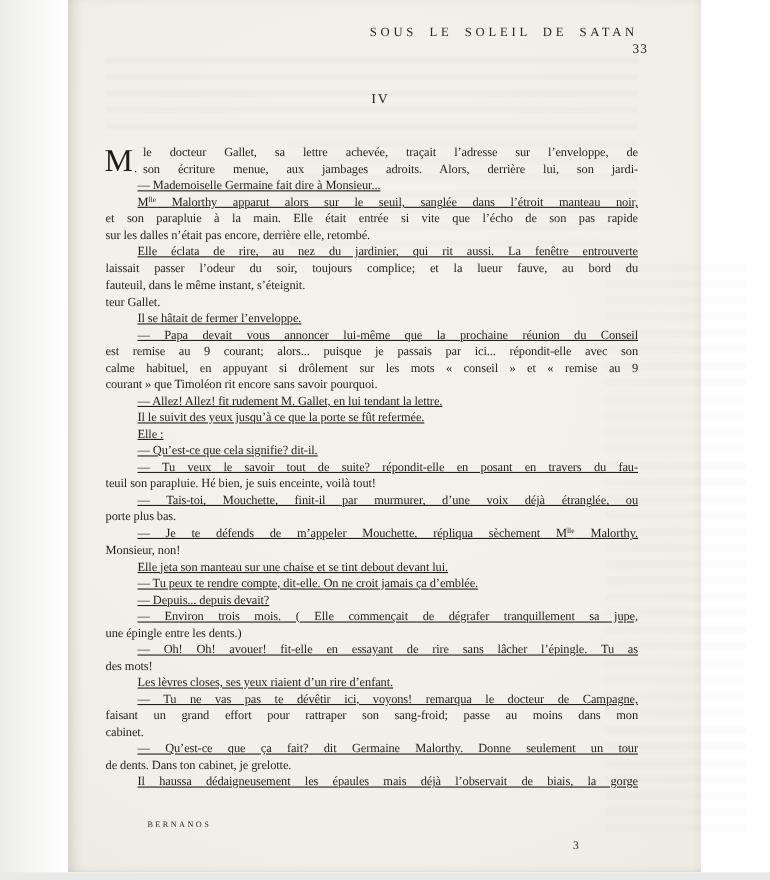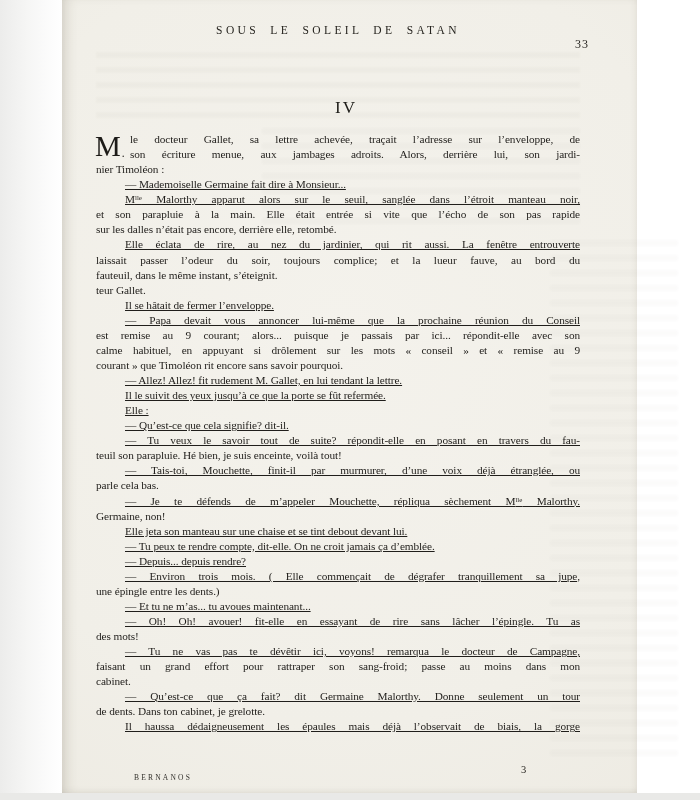--- a/index.html
+++ b/index.html
@@ -24,49 +24,49 @@
     background:repeating-linear-gradient(180deg,
       rgba(100,92,74,.55) 0px, rgba(100,92,74,.55) 6px,
       rgba(0,0,0,0) 6px, rgba(0,0,0,0) 15px);
     filter:blur(1.2px);
   }
   .ghost-a{left:34px;top:52px;width:484px;height:70px;opacity:.055;}
   .ghost-b{left:200px;top:128px;width:318px;height:100px;opacity:.045;}
   .ghost-c{left:488px;top:240px;width:128px;height:520px;opacity:.04;}
   .running-header{
     position:absolute;left:34px;top:24px;width:484px;
-    text-align:center;font-size:11.5px;letter-spacing:3.4px;word-spacing:5px;
+    text-align:right;font-size:11.5px;letter-spacing:3.4px;word-spacing:5px;
     color:#26241f;
   }
   .page-number{
     position:absolute;left:513px;top:37px;font-size:12px;color:#26241f;letter-spacing:1px;
   }
   .chapter-heading{
-    position:absolute;left:34px;top:98px;width:500px;text-align:center;
-    font-size:17px;letter-spacing:2px;color:#21201c;
+    position:absolute;left:34px;top:83px;width:500px;text-align:center;
+    font-size:12px;letter-spacing:2px;color:#21201c;
   }
   .dropcap{
     position:absolute;left:33px;top:133px;display:flex;align-items:flex-end;color:#1d1b18;
   }
   .dc-m{font-size:29px;line-height:26px;}
   .dc-dot{font-size:11.5px;line-height:11px;margin-left:1px;}
   .body-text{
     position:absolute;left:34px;top:132px;width:484px;
     font-size:11.3px;color:#201e1b;letter-spacing:-0.1px;
   }
   .line{
     height:15.07px;line-height:15.07px;overflow:hidden;width:100%;
     box-sizing:border-box;text-align:left;
   }
   .line.just{text-align:justify;text-align-last:justify;}
   .line.ind{text-indent:29px;text-decoration:underline;}
   .line.drop{padding-left:34px;}
   .line sup{font-size:7px;line-height:0;vertical-align:3.5px;letter-spacing:0;}
   .footer-publisher{
-    position:absolute;left:72px;top:773px;font-size:7.5px;letter-spacing:2.2px;color:#33312c;
+    position:absolute;left:72px;top:745px;font-size:7.5px;letter-spacing:2.2px;color:#33312c;
   }
   .signature-mark{
     position:absolute;left:459px;top:764px;font-size:10.5px;color:#26241f;
   }
 </style>
 </head>
 <body>
 
 <div class="paper">
   <div class="ghost ghost-a"></div>
@@ -78,52 +78,51 @@
   <div class="chapter-heading">IV</div>
 
   <div class="dropcap">
     <span class="dc-m">M</span>
     <span class="dc-dot">.</span>
   </div>
 
   <div class="body-text" id="body-lines">
       <div class="line just drop">le docteur Gallet, sa lettre achevée, traçait l’adresse sur l’enveloppe, de</div>
       <div class="line just drop">son écriture menue, aux jambages adroits. Alors, derrière lui, son jardi-</div>
-      <div class="line">nier Timoléon :</div>
       <div class="line ind">— Mademoiselle Germaine fait dire à Monsieur...</div>
       <div class="line just ind">M<sup>lle</sup> Malorthy apparut alors sur le seuil, sanglée dans l’étroit manteau noir,</div>
       <div class="line just">et son parapluie à la main. Elle était entrée si vite que l’écho de son pas rapide</div>
       <div class="line">sur les dalles n’était pas encore, derrière elle, retombé.</div>
       <div class="line just ind">Elle éclata de rire, au nez du jardinier, qui rit aussi. La fenêtre entrouverte</div>
       <div class="line just">laissait passer l’odeur du soir, toujours complice; et la lueur fauve, au bord du</div>
       <div class="line">fauteuil, dans le même instant, s’éteignit.</div>
       <div class="line">teur Gallet.</div>
       <div class="line ind">Il se hâtait de fermer l’enveloppe.</div>
       <div class="line just ind">— Papa devait vous annoncer lui-même que la prochaine réunion du Conseil</div>
       <div class="line just">est remise au 9 courant; alors... puisque je passais par ici... répondit-elle avec son</div>
       <div class="line just">calme habituel, en appuyant si drôlement sur les mots « conseil » et « remise au 9</div>
       <div class="line">courant » que Timoléon rit encore sans savoir pourquoi.</div>
       <div class="line ind">— Allez! Allez! fit rudement M. Gallet, en lui tendant la lettre.</div>
       <div class="line ind">Il le suivit des yeux jusqu’à ce que la porte se fût refermée.</div>
       <div class="line ind">Elle :</div>
       <div class="line ind">— Qu’est-ce que cela signifie? dit-il.</div>
       <div class="line just ind">— Tu veux le savoir tout de suite? répondit-elle en posant en travers du fau-</div>
       <div class="line">teuil son parapluie. Hé bien, je suis enceinte, voilà tout!</div>
       <div class="line just ind">— Tais-toi, Mouchette, finit-il par murmurer, d’une voix déjà étranglée, ou</div>
-      <div class="line">parle cela bas.</div>
+      <div class="line">porte plus bas.</div>
       <div class="line just ind">— Je te défends de m’appeler Mouchette, répliqua sèchement M<sup>lle</sup> Malorthy.</div>
-      <div class="line">Germaine, non!</div>
+      <div class="line">Monsieur, non!</div>
       <div class="line ind">Elle jeta son manteau sur une chaise et se tint debout devant lui.</div>
       <div class="line ind">— Tu peux te rendre compte, dit-elle. On ne croit jamais ça d’emblée.</div>
-      <div class="line ind">— Depuis... depuis rendre?</div>
+      <div class="line ind">— Depuis... depuis devait?</div>
       <div class="line just ind">— Environ trois mois. ( Elle commençait de dégrafer tranquillement sa jupe,</div>
       <div class="line">une épingle entre les dents.)</div>
-      <div class="line ind">— Et tu ne m’as... tu avoues maintenant...</div>
       <div class="line just ind">— Oh! Oh! avouer! fit-elle en essayant de rire sans lâcher l’épingle. Tu as</div>
       <div class="line">des mots!</div>
+      <div class="line ind">Les lèvres closes, ses yeux riaient d’un rire d’enfant.</div>
       <div class="line just ind">— Tu ne vas pas te dévêtir ici, voyons! remarqua le docteur de Campagne,</div>
       <div class="line just">faisant un grand effort pour rattraper son sang-froid; passe au moins dans mon</div>
       <div class="line">cabinet.</div>
       <div class="line just ind">— Qu’est-ce que ça fait? dit Germaine Malorthy. Donne seulement un tour</div>
       <div class="line">de dents. Dans ton cabinet, je grelotte.</div>
       <div class="line just ind">Il haussa dédaigneusement les épaules mais déjà l’observait de biais, la gorge</div>
     </div>
 
   <div class="signature-mark">3</div>
   <div class="footer-publisher">BERNANOS</div>

